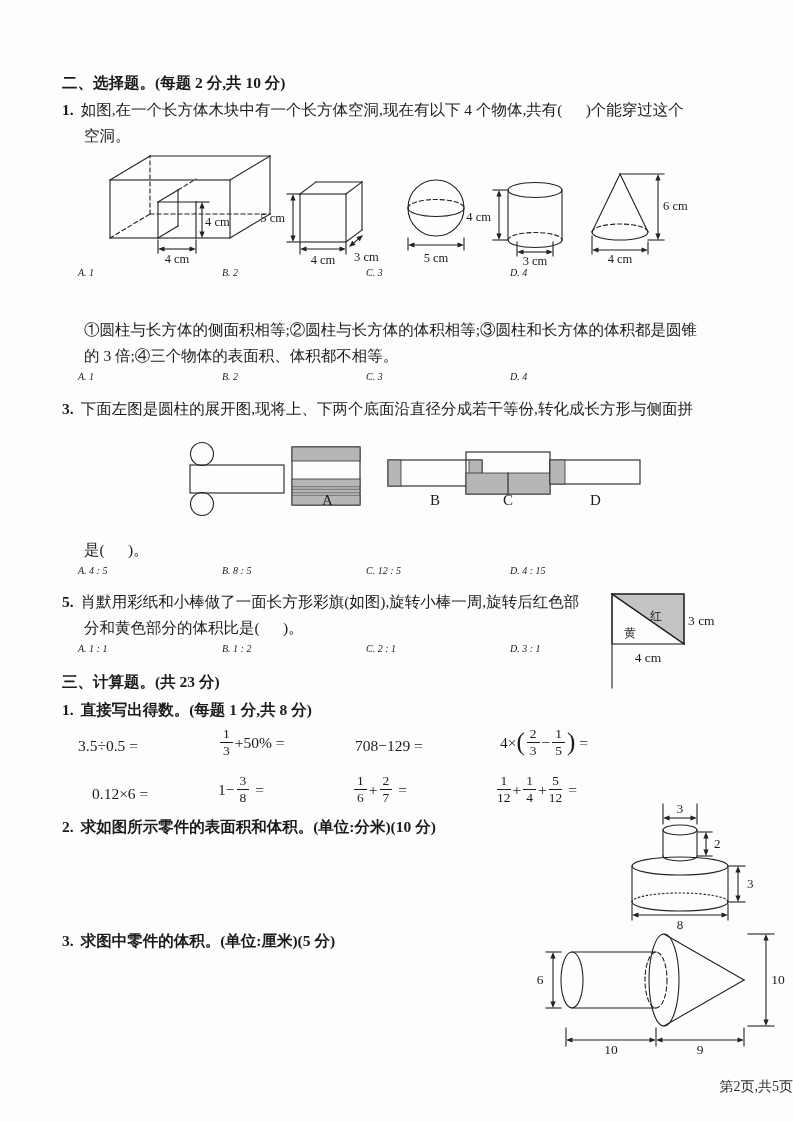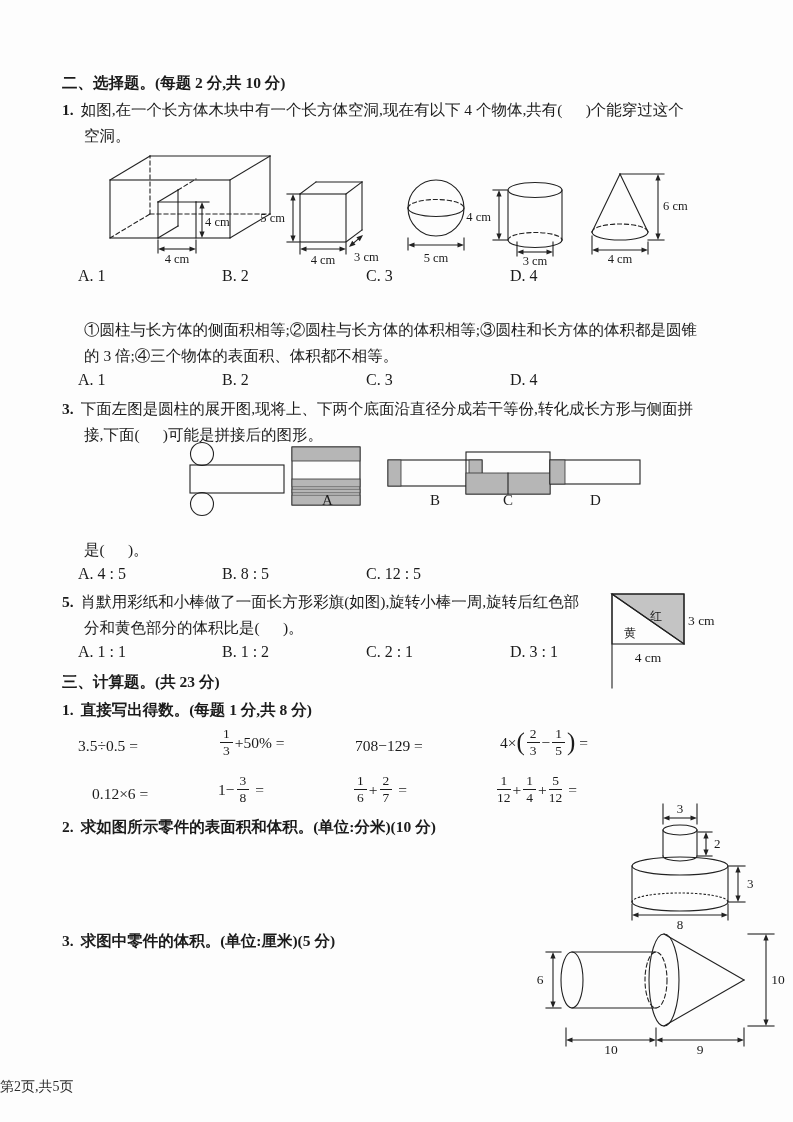--- a/index.html
+++ b/index.html
@@ -2,23 +2,23 @@
 <html><head>
 <meta charset="utf-8">
 <style>
   html,body{margin:0;padding:0;background:#e8e8e8;}
   .page{position:relative;width:793px;height:1122px;background:#fdfdfd;
         font-family:"Liberation Serif",serif;color:#1b1b1b;overflow:hidden;}
   .line{position:absolute;white-space:pre;font-size:15.5px;line-height:22px;}
   .num{font-weight:bold;margin-right:7px;}
   .bold{font-weight:bold;}
   .opts{position:absolute;display:grid;grid-template-columns:144px 144px 144px auto;
-        width:640px;font-size:16px;white-space:pre;}
+        width:640px;font-size:10px;white-space:pre;font-style:italic;}
   .figlabel{position:absolute;font-size:15px;}
-  .footer{position:absolute;left:0;width:793px;text-align:left;font-size:14px;color:#2c2c2c;}
+  .footer{position:absolute;left:0;width:793px;text-align:right;font-size:14px;color:#2c2c2c;}
   svg{position:absolute;overflow:visible;}
   svg text{font-family:"Liberation Serif",serif;fill:#1b1b1b;}
   .st{stroke:#222;stroke-width:1.1;fill:none;stroke-linecap:square;}
   .dash{stroke-dasharray:4 3;}
   .dot{stroke-dasharray:1.3 2.8;}
   .ah{fill:#222;stroke:none;}
   .expr{position:absolute;display:inline-flex;align-items:center;font-size:15.5px;white-space:pre;}
   .frac{display:inline-block;text-align:center;vertical-align:middle;line-height:1.05;
         font-size:13.5px;margin:0 2px;}
   .frac .fn{display:block;padding:0 3px 1px;border-bottom:1.2px solid #1b1b1b;}
@@ -181,21 +181,20 @@
   <div class="line" style="left:84px;top:319px">①圆柱与长方体的侧面积相等;②圆柱与长方体的体积相等;③圆柱和长方体的体积都是圆锥</div>
   <div class="line" style="left:84px;top:345px">的 3 倍;④三个物体的表面积、体积都不相等。</div>
   <div class="opts" style="left:78px;top:371px">
     <span>A. 1</span>
     <span>B. 2</span>
     <span>C. 3</span>
     <span>D. 4</span>
   </div>
 
   <div class="line" style="left:62px;top:398px"><span class="num">3.</span><span>下面左图是圆柱的展开图,现将上、下两个底面沿直径分成若干等份,转化成长方形与侧面拼</span></div>
-  <div class="line" style="left:84px;top:424px">接,下面(      )可能是拼接后的图形。</div>
 
   <svg style="left:168px;top:441px" width="118" height="74" viewBox="0 0 118 74">
     <circle class="st" cx="34" cy="13" r="11.5" fill="#b6b6b6"></circle>
     <rect class="st" x="22" y="24" width="94" height="28" fill="#fdfdfd"></rect>
     <circle class="st" cx="34" cy="63" r="11.5" fill="#b6b6b6"></circle>
   </svg>
 
   <svg style="left:290px;top:445px" width="72" height="62" viewBox="0 0 72 62">
     <rect class="st" x="2" y="2" width="68" height="58"></rect>
     <rect x="2" y="2" width="68" height="14" stroke="#333" stroke-width="0.8" fill="#b6b6b6"></rect>
@@ -221,20 +220,21 @@
   <span class="figlabel" style="left:322px;top:492px">A</span>
   <span class="figlabel" style="left:430px;top:492px">B</span>
   <span class="figlabel" style="left:503px;top:492px">C</span>
   <span class="figlabel" style="left:590px;top:492px">D</span>
 
   <div class="line" style="left:84px;top:539px">是(      )。</div>
   <div class="opts" style="left:78px;top:565px">
     <span>A. 4 : 5</span>
     <span>B. 8 : 5</span>
     <span>C. 12 : 5</span>
+    <span>D. 4 : 15</span>
   </div>
 
   <div class="line" style="left:62px;top:591px"><span class="num">5.</span><span>肖默用彩纸和小棒做了一面长方形彩旗(如图),旋转小棒一周,旋转后红色部</span></div>
   <div class="line" style="left:84px;top:617px">分和黄色部分的体积比是(      )。</div>
   <div class="opts" style="left:78px;top:643px">
     <span>A. 1 : 1</span>
     <span>B. 1 : 2</span>
     <span>C. 2 : 1</span>
     <span>D. 3 : 1</span>
   </div>

